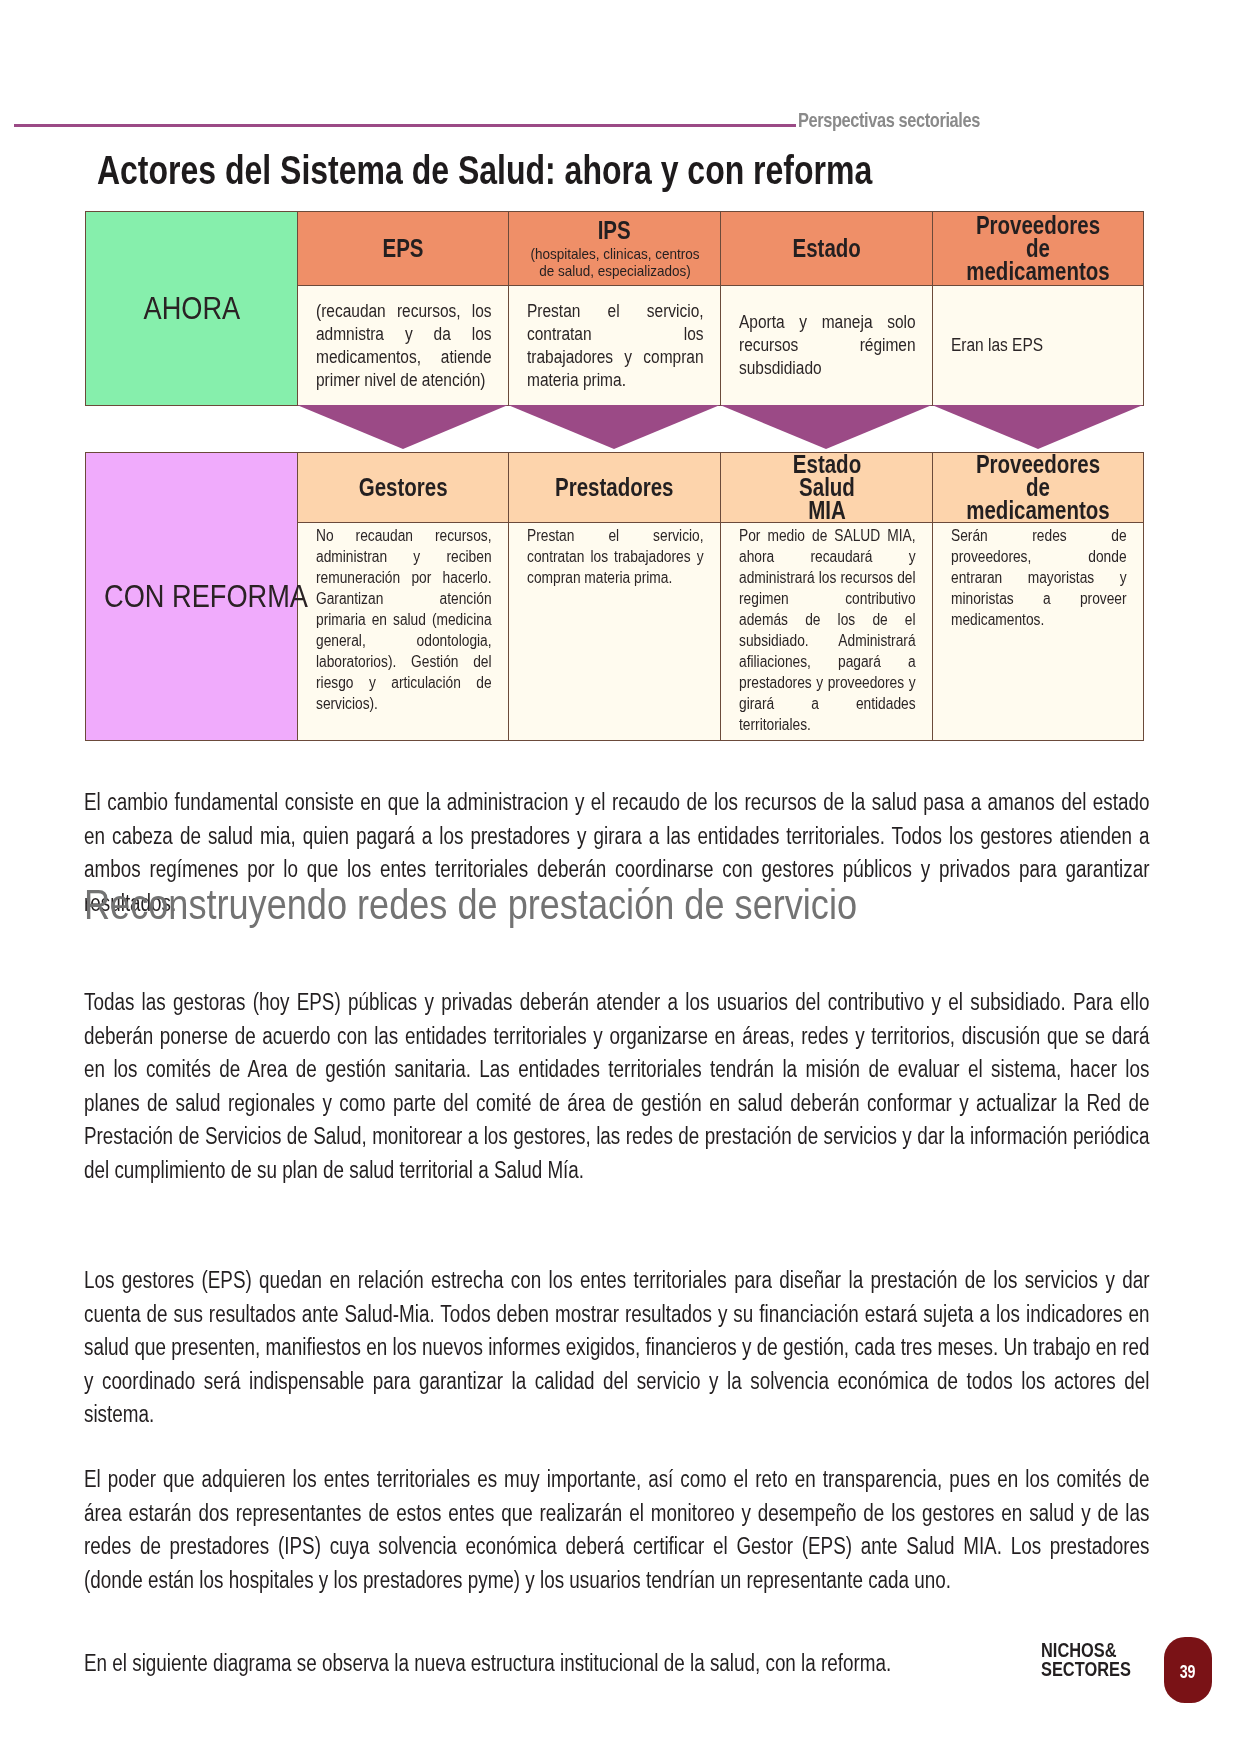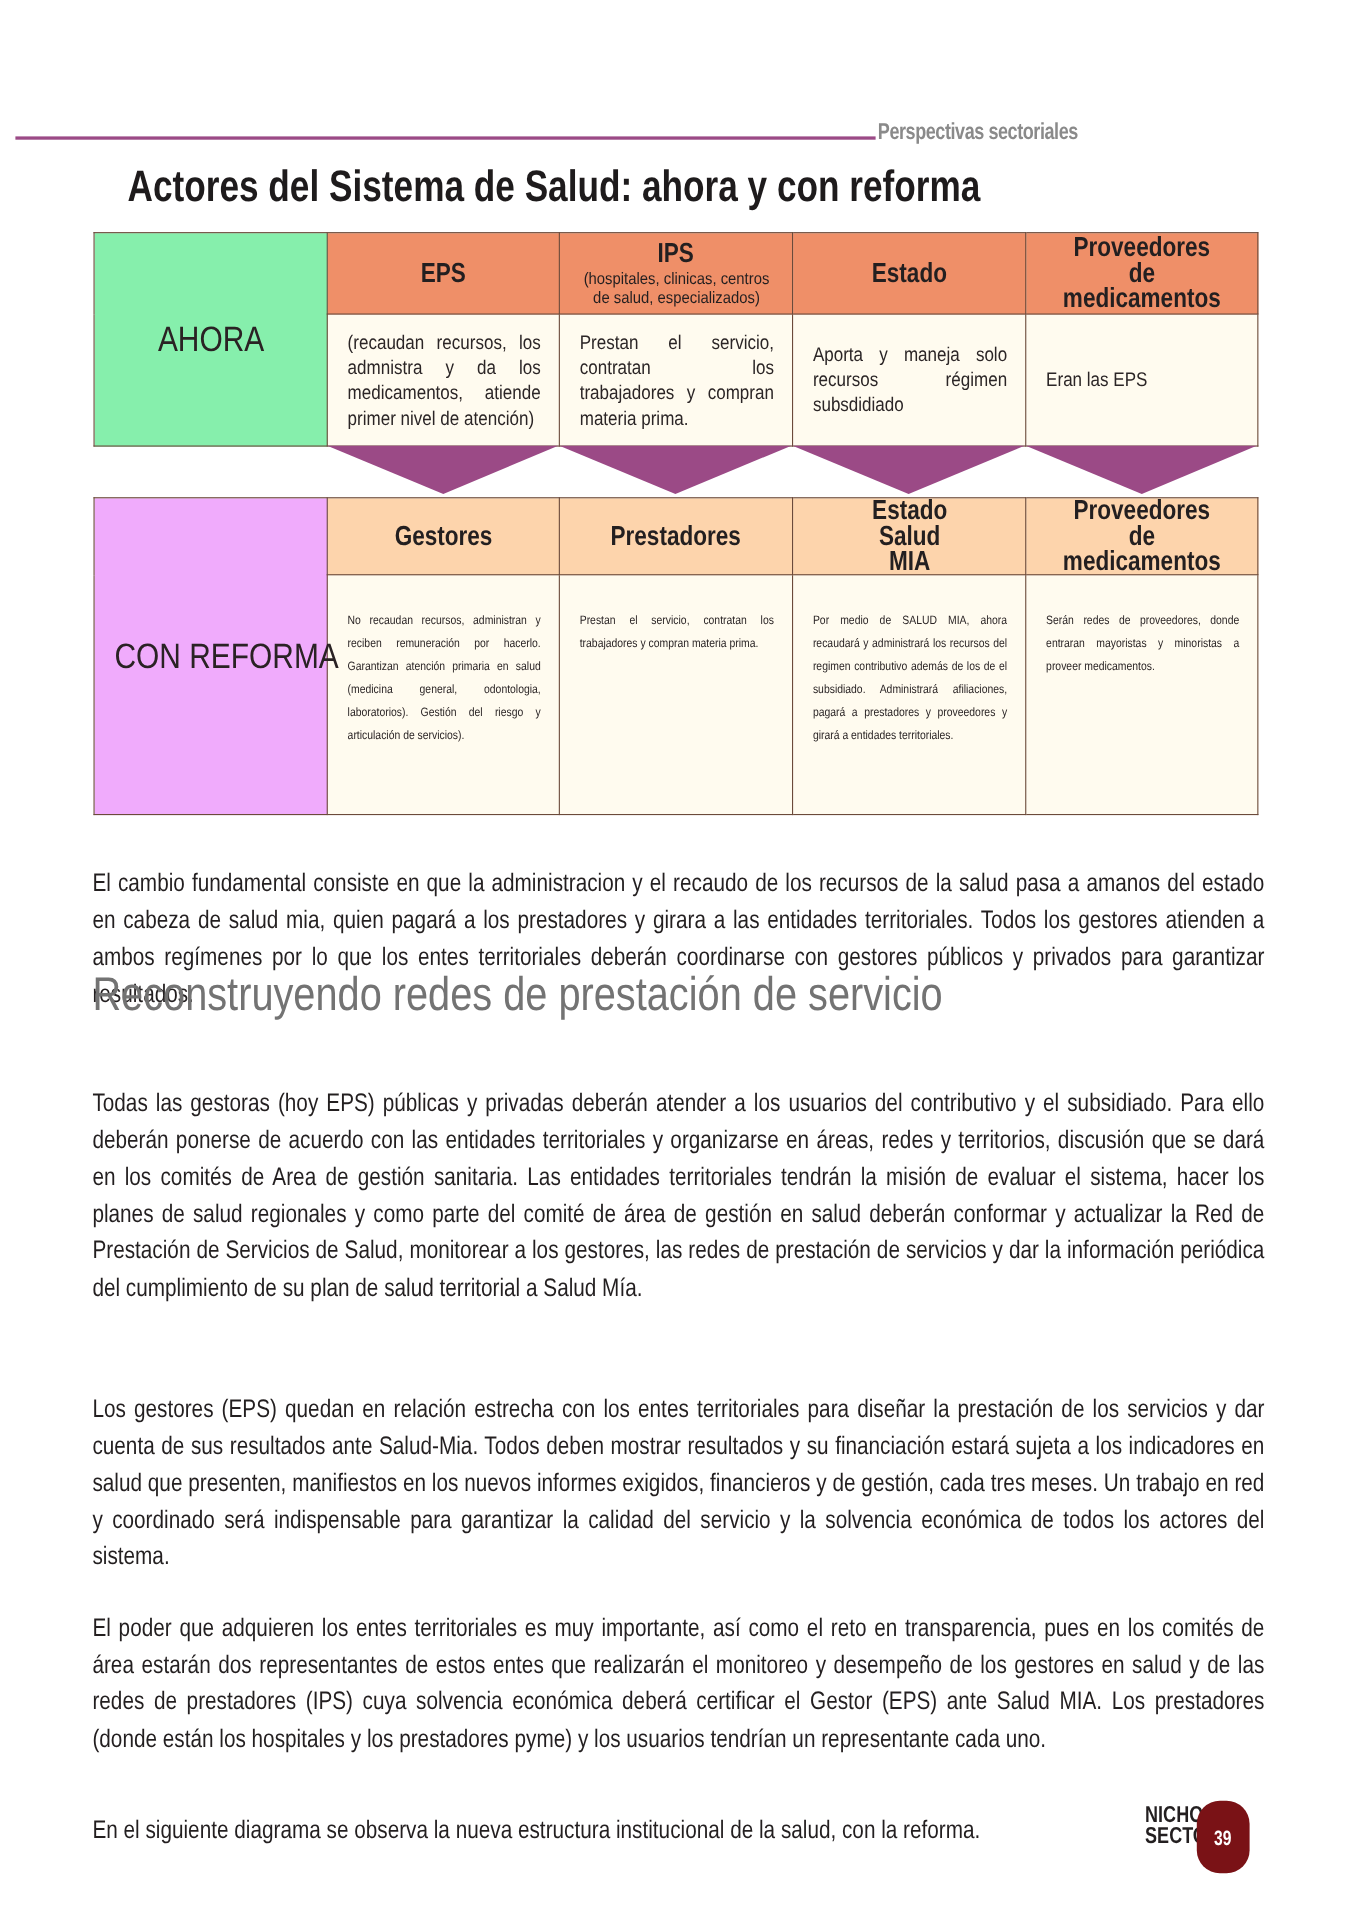--- a/index.html
+++ b/index.html
@@ -3,59 +3,59 @@
 <meta charset="utf-8">
 <style>
   html, body { margin:0; padding:0; background:#ffffff; }
   body { width:1240px; height:1754px; position:relative; overflow:hidden;
          font-family:"Liberation Sans", sans-serif; color:#231f20; }
 
   .header-rule { position:absolute; left:14px; top:124px; width:782px; height:3px; background:#9b4a86; }
   .header-label { position:absolute; left:798px; top:108px; font-size:21px; font-weight:bold; color:#8a8a8a;
                   letter-spacing:-0.5px; transform:scaleX(0.78); transform-origin:left top; white-space:nowrap; }
 
-  .title { position:absolute; left:0; width:988px; top:148px; text-align:right; font-size:40px; font-weight:bold;
+  .title { position:absolute; left:0; width:988px; top:148px; text-align:left; font-size:40px; font-weight:bold;
            color:#1e1b1c; white-space:nowrap; }
   .title span { display:inline-block; transform:scaleX(0.8); }
 
   table.actors { position:absolute; border-collapse:collapse; table-layout:fixed; }
   table.actors td { border:1px solid #6b4a3a; padding:0; vertical-align:middle; }
   .t1 { left:85px; top:211px; width:1058px; }
   .t2 { left:85px; top:452px; width:1058px; }
   .rowlabel { font-size:32px; text-align:center; color:#2a2224; }
   .rowlabel span { display:inline-block; transform:scaleX(0.85); white-space:nowrap; }
   .t1 .rowlabel { background:#86efac; }
   .t1 .hcell { background:#ef8f68; }
   .t2 .rowlabel { background:#f0abfc;text-decoration:underline; }
   .t2 .hcell { background:#fdd4ac; }
   .hcell { text-align:center; font-weight:bold; color:#231f20; line-height:1; }
   .hcell .h { display:inline-block; font-size:25px; transform:scaleX(0.82); white-space:nowrap; }
   .hcell .sub { display:block; font-size:15px; font-weight:normal; transform:scaleX(0.85); white-space:nowrap; margin-top:2px; line-height:1.15; }
   .bcell { background:#fffbef; vertical-align:top !important; }
   .bcell .txt { color:#2b2526; text-align:justify; }
   .t1 .bcell { vertical-align:middle !important; }
   .t1 .bcell .txt { font-size:18px; line-height:23px; padding:0 16px 0 18px; }
-  .t2 .bcell .txt { font-size:11px; line-height:21px; padding:31px 16px 0 18px; }
+  .t2 .bcell .txt { font-size:16px; line-height:21px; padding:2px 16px 0 18px; }
   .squeeze { display:block; transform:scaleX(0.86); transform-origin:left top; width:116%; }
 
   .chevrons { position:absolute; left:85px; top:405px; width:1058px; height:44px; }
 
   .para { position:absolute; left:84px; width:1065px; font-size:23px; line-height:33.6px; color:#231f20; text-align:justify;margin-top:48px; }
   .para .sq { display:block; transform:scaleX(0.82); transform-origin:left top; width:122%; text-align:justify; }
   .p1 { top:738px; }
   .section-heading { position:absolute; left:84px; top:880px; font-size:43px; color:#737373; white-space:nowrap; }
   .section-heading span { display:inline-block; transform:scaleX(0.84); transform-origin:left top; }
   .p2 { top:938px; }
   .p3 { top:1216px; }
   .p4 { top:1415px; }
   .p5 { top:1599px; }
 
   .footer-brand { position:absolute; left:1041px; top:1640px; font-size:21px; font-weight:bold; line-height:19px; color:#231f20; }
   .footer-brand span { display:block; transform:scaleX(0.78); transform-origin:left top; white-space:nowrap; }
-  .page-box { position:absolute; left:1088px; top:1637px; width:48px; height:66px; background:#7a1216;border-radius:21px; }
+  .page-box { position:absolute; left:1164px; top:1637px; width:48px; height:66px; background:#7a1216;border-radius:21px; }
   .page-num { position:absolute; left:0; width:48px; top:24px; text-align:center; color:#ffffff; font-weight:bold; font-size:19px; }
   .page-num span { display:inline-block; transform:scaleX(0.75); }
 </style>
 </head>
 <body>
 
 <div class="header-rule"></div>
 <div class="header-label">Perspectivas sectoriales</div>
 
 <div class="title"><span>Actores del Sistema de Salud: ahora y con reforma</span></div>

